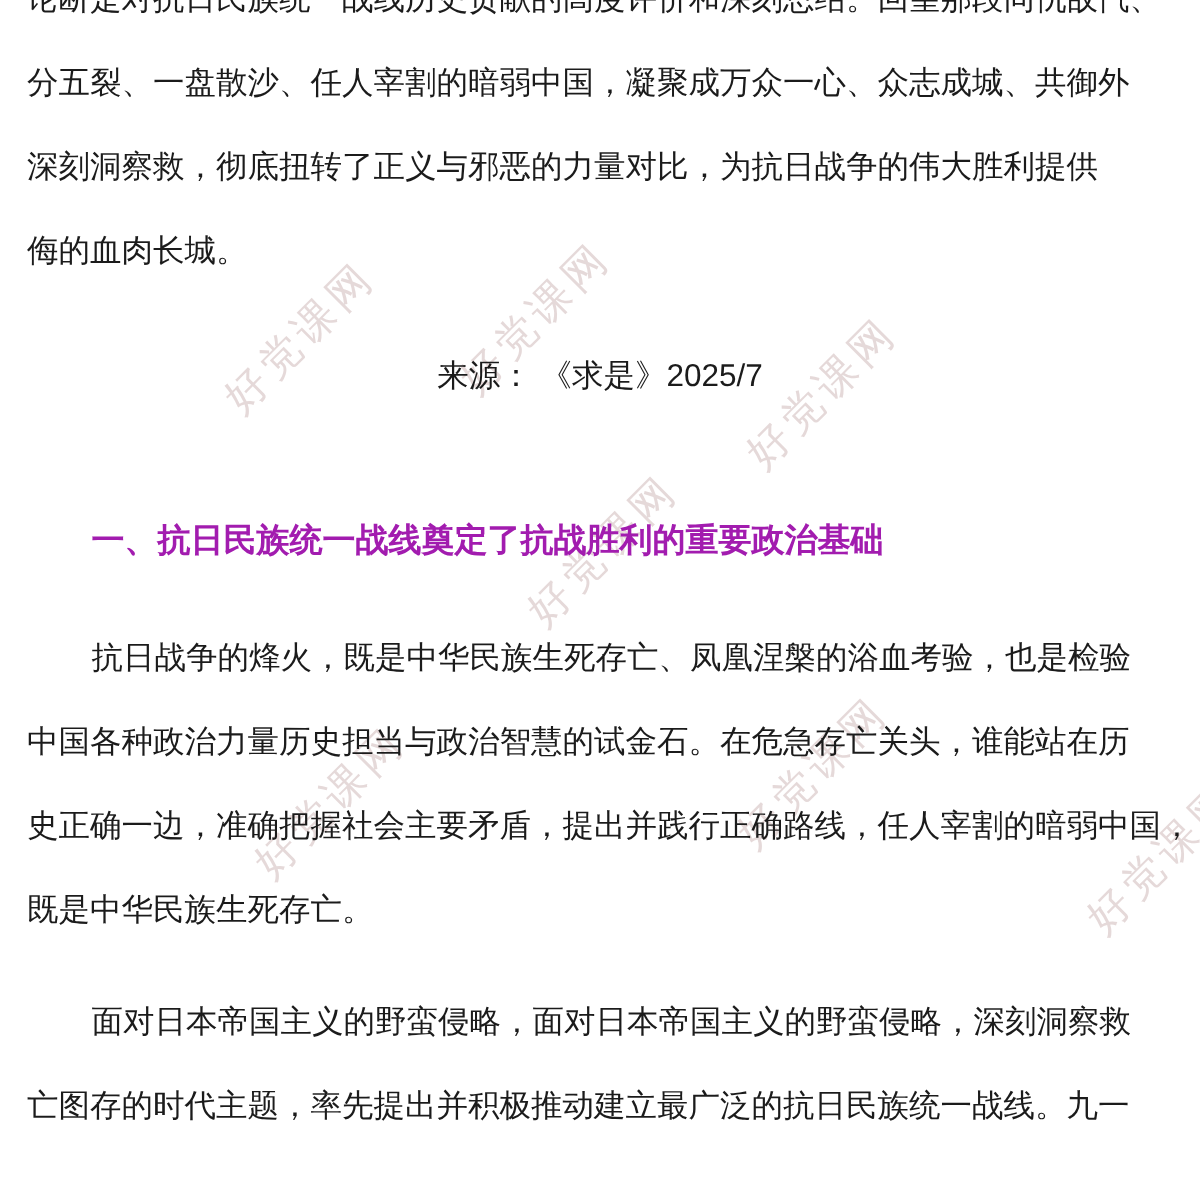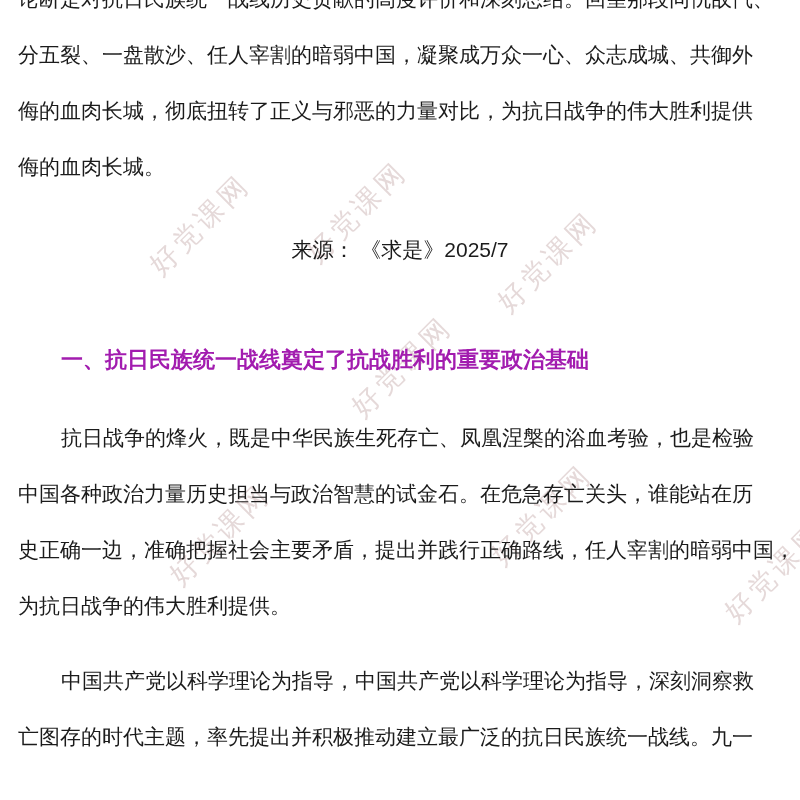--- a/index.html
+++ b/index.html
@@ -55,33 +55,33 @@
       <span class="wm" style="left: 548px; top: 262px; color: rgba(160, 118, 118, 0.28);">好党课网</span>
       <span class="wm" style="left: 402px; top: 367px; color: rgba(160, 118, 118, 0.28);">好党课网</span>
       <span class="wm" style="left: 220px; top: 535px; color: rgba(160, 118, 118, 0.28);">好党课网</span>
       <span class="wm" style="left: 542px; top: 515px; color: rgba(160, 118, 118, 0.28);">好党课网</span>
       <span class="wm" style="left: 775px; top: 572px; color: rgba(160, 118, 118, 0.28);">好党课网</span>
     </div>
   <div id="doc">
       <div class="blk b-body">
         <div class="line">论断是对抗日民族统一战线历史贡献的高度评价和深刻总结。回望那段同仇敌忾、</div>
         <div class="line">分五裂、一盘散沙、任人宰割的暗弱中国，凝聚成万众一心、众志成城、共御外</div>
-        <div class="line">侮的血肉长城，彻底扭转了正义与邪恶的力量对比，为抗日战争的伟大胜利提供</div>
+        <div class="line">深刻洞察救，彻底扭转了正义与邪恶的力量对比，为抗日战争的伟大胜利提供</div>
         <div class="line">侮的血肉长城。</div>
       </div>
       <div class="blk b-source">
         <div class="line">来源： 《求是》2025/7</div>
       </div>
       <div class="blk b-heading indent">
         <div class="line">一、抗日民族统一战线奠定了抗战胜利的重要政治基础</div>
       </div>
       <div class="blk b-body indent">
         <div class="line">抗日战争的烽火，既是中华民族生死存亡、凤凰涅槃的浴血考验，也是检验</div>
         <div class="line">中国各种政治力量历史担当与政治智慧的试金石。在危急存亡关头，谁能站在历</div>
         <div class="line">史正确一边，准确把握社会主要矛盾，提出并践行正确路线，任人宰割的暗弱中国，</div>
-        <div class="line">为抗日战争的伟大胜利提供。</div>
+        <div class="line">既是中华民族生死存亡。</div>
       </div>
       <div class="blk b-body indent">
-        <div class="line">中国共产党以科学理论为指导，中国共产党以科学理论为指导，深刻洞察救</div>
+        <div class="line">面对日本帝国主义的野蛮侵略，面对日本帝国主义的野蛮侵略，深刻洞察救</div>
         <div class="line">亡图存的时代主题，率先提出并积极推动建立最广泛的抗日民族统一战线。九一</div>
       </div>
     </div>
 </div>
 
 </body></html>

